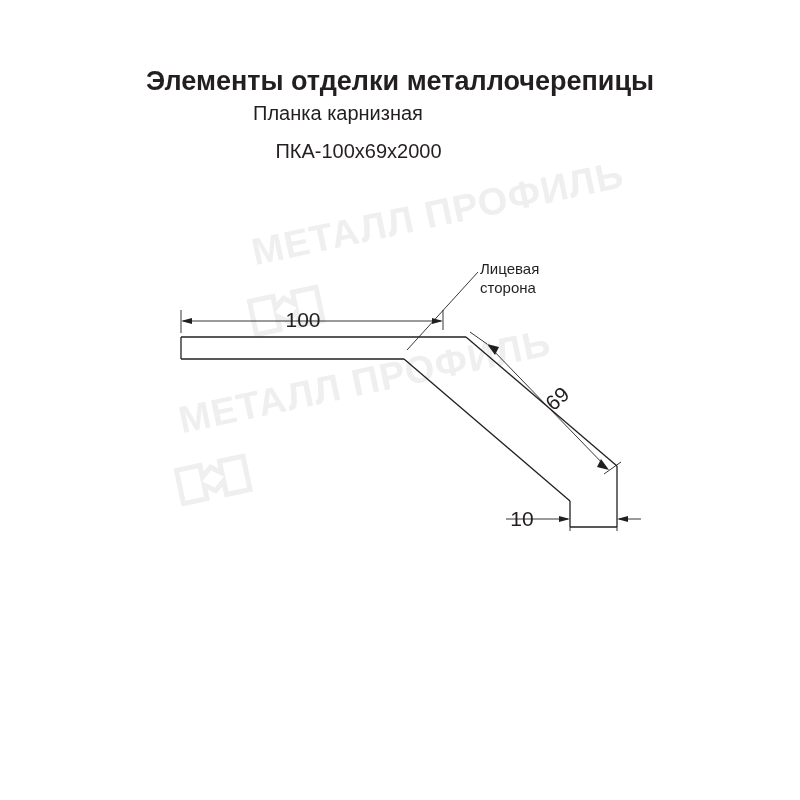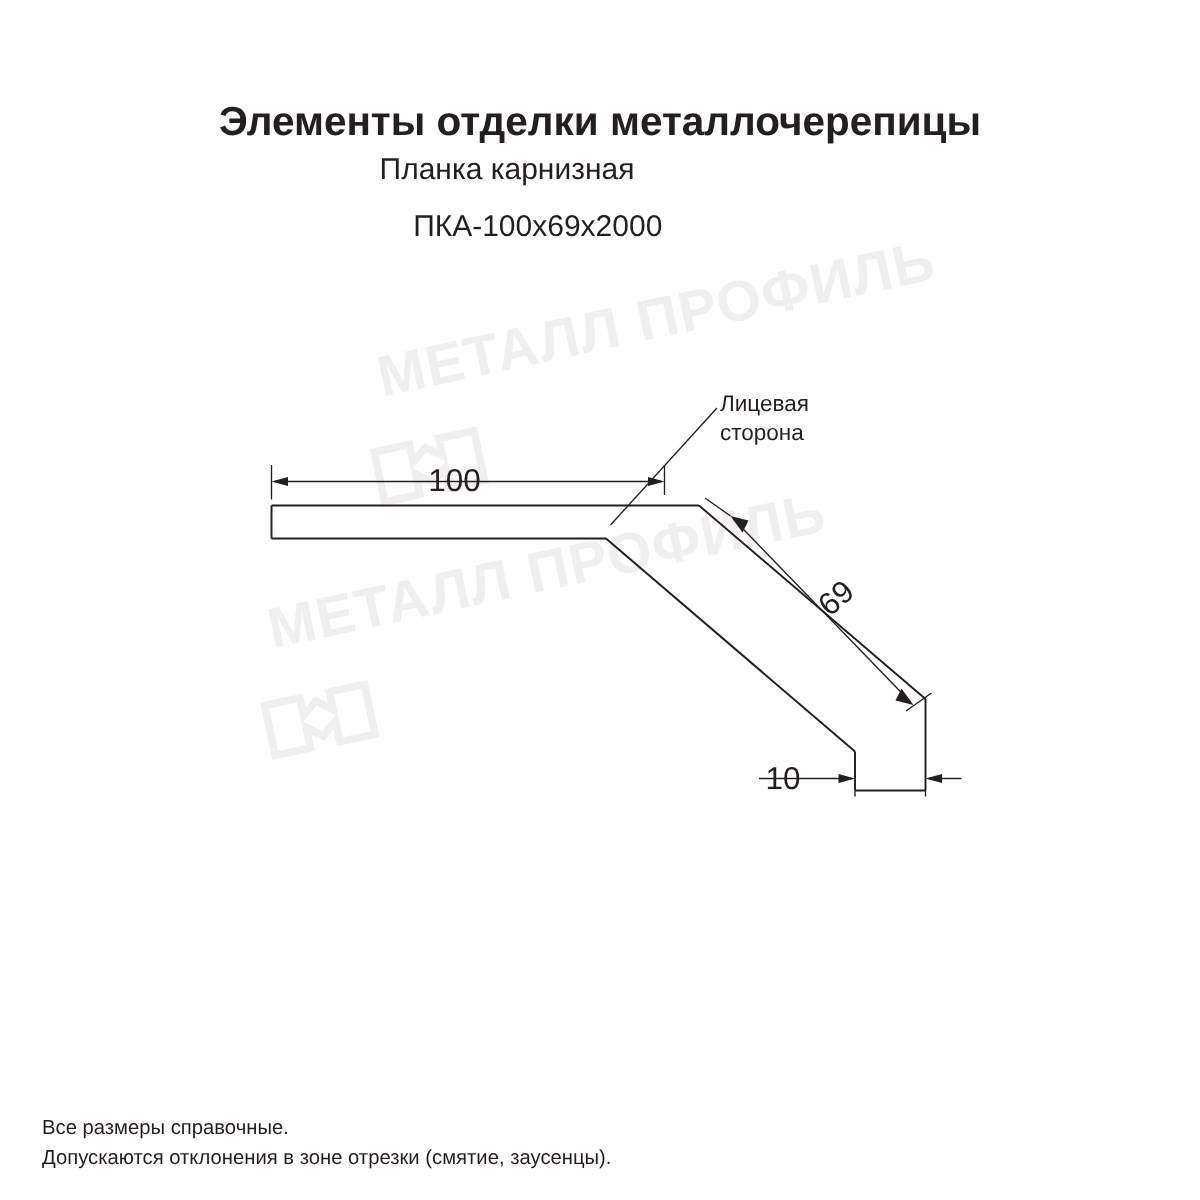--- a/index.html
+++ b/index.html
@@ -175,18 +175,14 @@
     </g>
 
     <text class="dim-label" x="303" y="327" text-anchor="middle">100</text>
     <text class="dim-label" x="562" y="404" text-anchor="middle" transform="rotate(-41 562 404)">69</text>
     <text class="dim-label" x="522" y="526" text-anchor="middle">10</text>
 
     <text class="face-label" x="480" y="274">Лицевая</text>
     <text class="face-label" x="480" y="293">сторона</text>
   </svg>
 
-  <div class="footnotes">
-    <span class="footnote-line">Все размеры справочные.</span>
-    <span class="footnote-line">Допускаются отклонения в зоне отрезки (смятие, заусенцы).</span>
-  </div>
 
 </div>
 
 </body></html>

